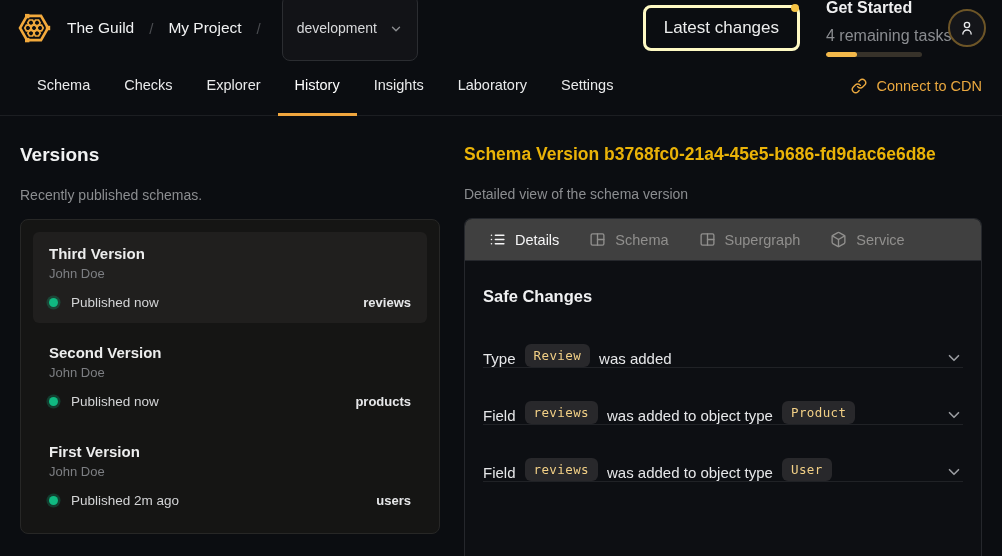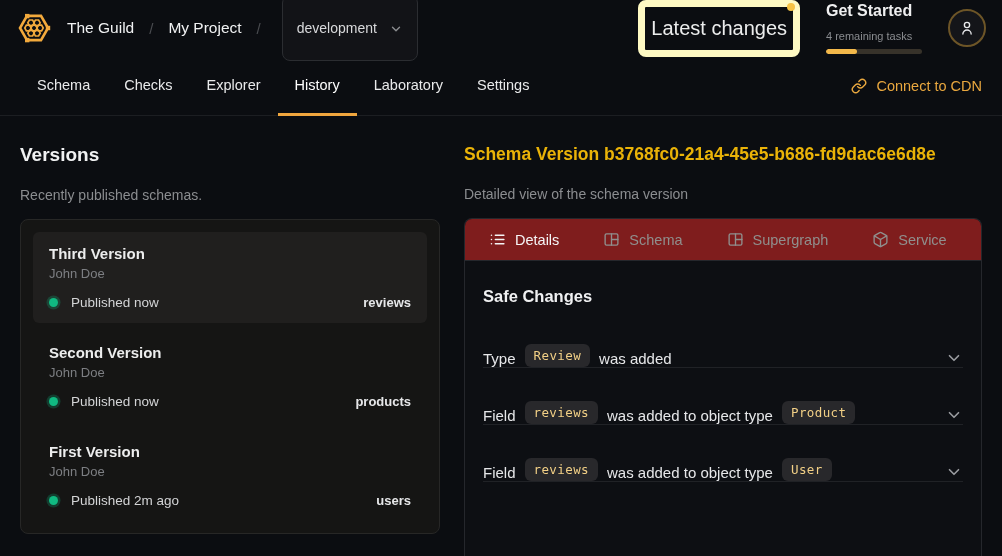--- a/index.html
+++ b/index.html
@@ -23,31 +23,31 @@
   .crumb-sep { color: #4a4c50; font-size: 15px; }
   .select-btn {
     display: flex; align-items: flex-end; gap: 12px; margin-left: 6px;
     padding: 24px 14px; border: 1px solid #2b2d31; border-radius: 8px;
     background: #121317; font-size: 14px; color: #d8d9db; cursor: pointer;
   }
   .select-btn .chev { color: #8b8d90; }
 
   .header-right { display: flex; align-items: center; gap: 26px; }
   .latest-btn {
-    position: relative; padding: 10px 6px;
-    border: 7px solid #fef9c3; border-radius: 8px; background: transparent;
-    font-size: 20px; color: #eceded; font-family: inherit; cursor: pointer;
+    position: relative; padding: 10px 18px;
+    border: 3px solid #fef9c3; border-radius: 8px; background: transparent;
+    font-size: 17px; color: #eceded; font-family: inherit; cursor: pointer;
   }
   .latest-dot {
     position: absolute; top: -4px; right: -2px; width: 8px; height: 8px;
     border-radius: 50%; background: #f6c244;
   }
   .get-started { width: 96px; }
   .gs-title { font-size: 16px; font-weight: 600; color: #efeff0; }
-  .gs-sub { font-size: 11px; color: #8a8c90; margin-top: 10px; white-space: nowrap; }
+  .gs-sub { font-size: 16px; color: #8a8c90; margin-top: 10px; white-space: nowrap; }
   .gs-bar { margin-top: 7px; height: 5px; border-radius: 3px; background: #37322a; overflow: hidden; }
   .gs-fill { height: 100%; border-radius: 3px; background: #f3b84a; }
   .avatar {
     width: 38px; height: 38px; border-radius: 50%; background: #141519;
     border: 2px solid #6d5527; display: flex; align-items: center; justify-content: center;
     cursor: pointer; color: #e9eaec;
   }
 
   
   .nav {
@@ -89,22 +89,22 @@
   .vi-service { margin-left: auto; font-size: 13px; font-weight: 700; color: #e6e7e9; }
 
   .right-col { flex: 1; display: flex; flex-direction: column; min-width: 0; }
   .detail-title { font-size: 17.5px; font-weight: 600; color: #eab308; white-space: nowrap; }
   .detail-card {
     margin-top: 16px; flex: 1; background: #0d0f13;
     border: 1px solid #25272c; border-bottom: none; border-radius: 8px 8px 0 0;
     display: flex; flex-direction: column; overflow: hidden;
   }
   .detail-tabs {
-    height: 42px; flex-shrink: 0; background: #7f1d1d; border-bottom: 1px solid #25272c;
-    display: flex; align-items: center; padding: 0 24px; gap: 44px;
+    height: 42px; flex-shrink: 0; background: #404040; border-bottom: 1px solid #25272c;
+    display: flex; align-items: center; padding: 0 24px; gap: 30px;
   }
   .detail-tab {
     display: flex; align-items: center; gap: 9px; font-size: 14.5px;
     color: #908f8d; cursor: pointer;
   }
   .detail-tab.active { color: #f5f5f6; font-weight: 500; }
   .detail-body { padding: 0 18px; }
   .section-title { margin-top: 26px; font-size: 16.5px; font-weight: 700; color: #f0f1f2; }
   .changes { margin-top: 5px; }
   .change-row {
@@ -169,20 +169,21 @@
       </svg>
     </div>
   </div>
 </div>
 
 <div class="nav">
   <div class="nav-tab">Schema</div>
   <div class="nav-tab">Checks</div>
   <div class="nav-tab">Explorer</div>
   <div class="nav-tab active">History</div>
+  <div class="nav-tab">Insights</div>
   <div class="nav-tab">Laboratory</div>
   <div class="nav-tab">Settings</div>
   <div class="cdn-link">
     <svg width="16" height="16" viewBox="0 0 24 24" fill="none" stroke="currentColor" stroke-width="2.1" stroke-linecap="round" stroke-linejoin="round">
       <path d="M10 13a5 5 0 0 0 7.54.54l3-3a5 5 0 0 0-7.07-7.07l-1.72 1.71"></path>
       <path d="M14 11a5 5 0 0 0-7.54-.54l-3 3a5 5 0 0 0 7.07 7.07l1.71-1.71"></path>
     </svg>
     <span>Connect to CDN</span>
   </div>
 </div>

